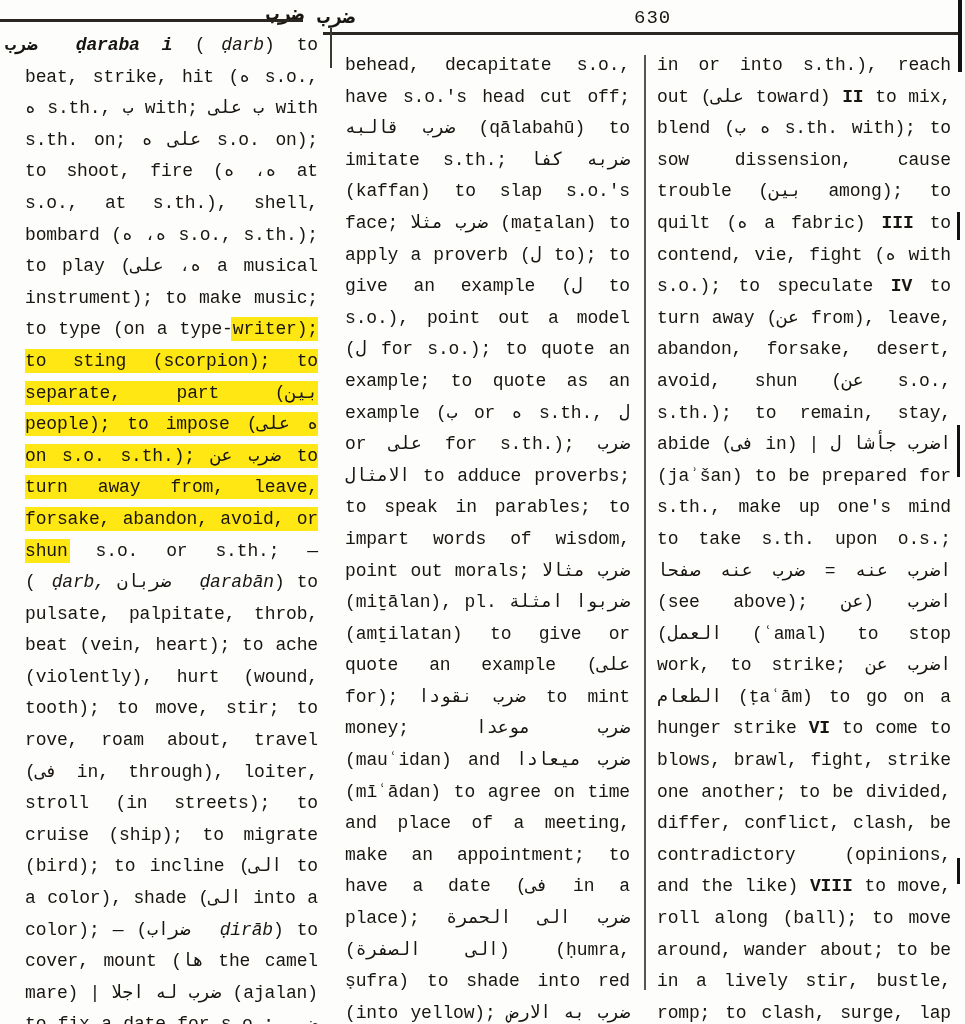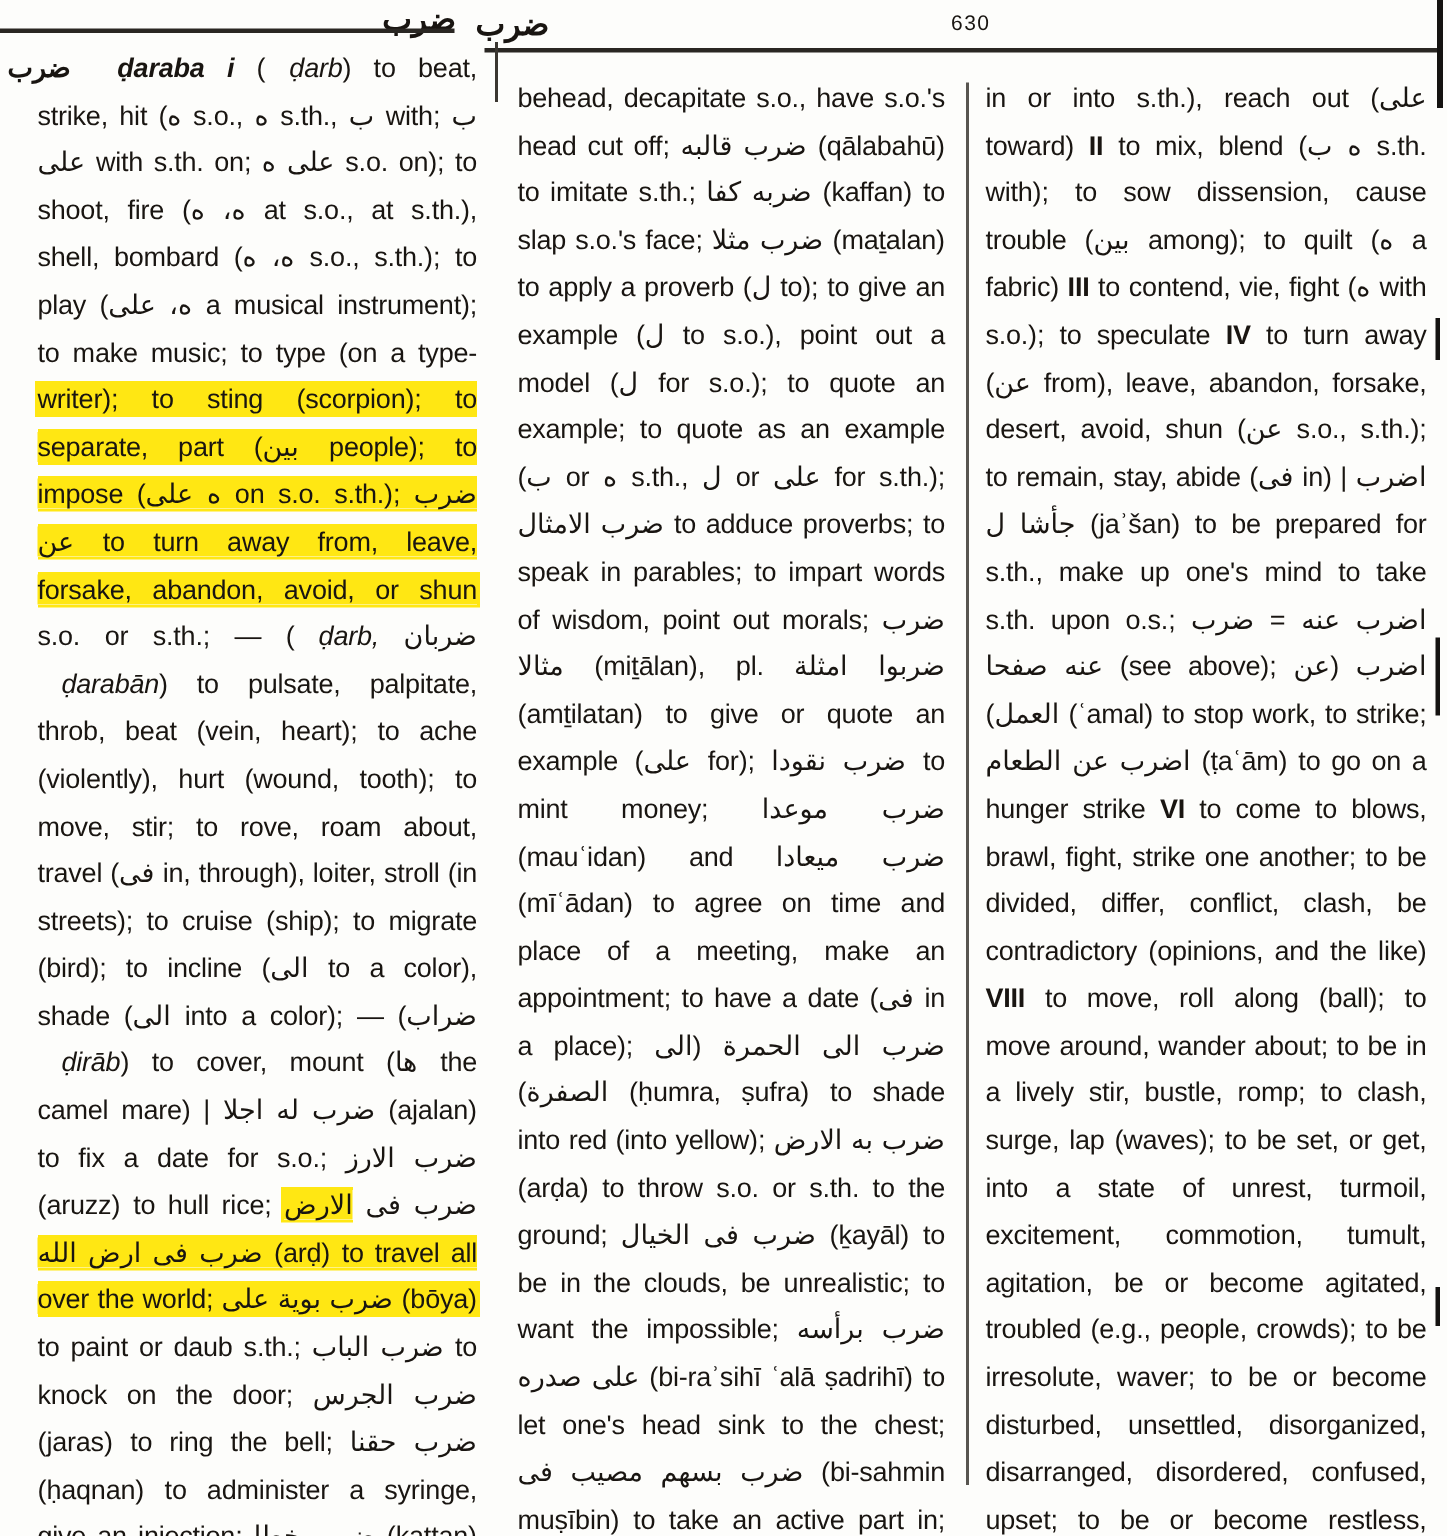--- a/index.html
+++ b/index.html
@@ -1,26 +1,26 @@
 <!DOCTYPE html>
 <html style="--hl: #ffe713; --paper: #fdfdfb; --ink: #191511;"><head>
 <meta charset="utf-8">
 <style>
   :root { --hl:#ffe713; --paper:#fdfdfb; --ink:#191511; }
   html,body{margin:0;padding:0;background:#ffffff;}
   .page{
     position:relative;width:965px;height:1024px;overflow:hidden;
     background:var(--paper);color:var(--ink);
-    font-family:Liberation Sans, sans-serif;
+    font-family:Liberation Mono, monospace;
   }
   
   .guide{position:absolute;font-size:21px;font-weight:bold;}
   .guide-left{left:238px;top:1px;width:66px;text-align:right;}
   .guide-center{left:317px;top:4px;}
-  .pagenum{position:absolute;left:634px;top:7px;font-size:14px;letter-spacing:1px;}
+  .pagenum{position:absolute;left:634px;top:7px;font-size:19px;letter-spacing:1px;}
   .rule{position:absolute;background:#2a2723;}
   .rule-left{left:0;top:19px;width:303px;height:3px;}
   .rule-right{left:323px;top:32px;width:638px;height:3px;}
   
   .col{
     position:absolute;text-align:justify;
     font-size:18px;line-height:31.6px;letter-spacing:-0.15px;
     word-spacing:0.5px;
   }
   #col1{left:5px;top:30px;width:313px;}

